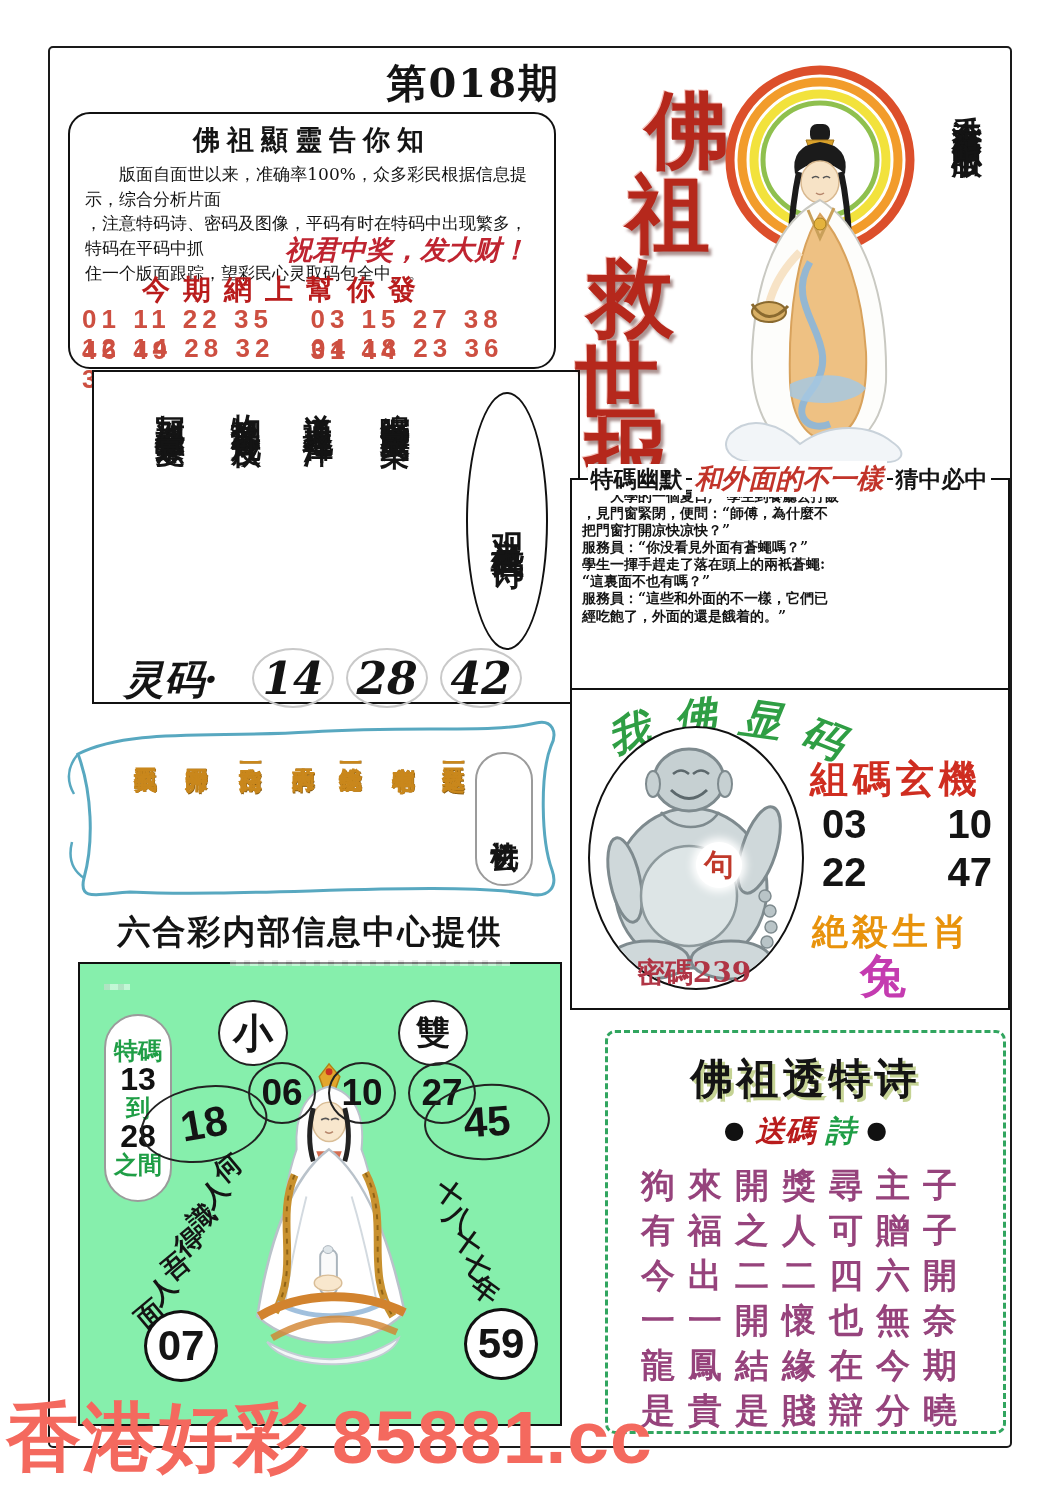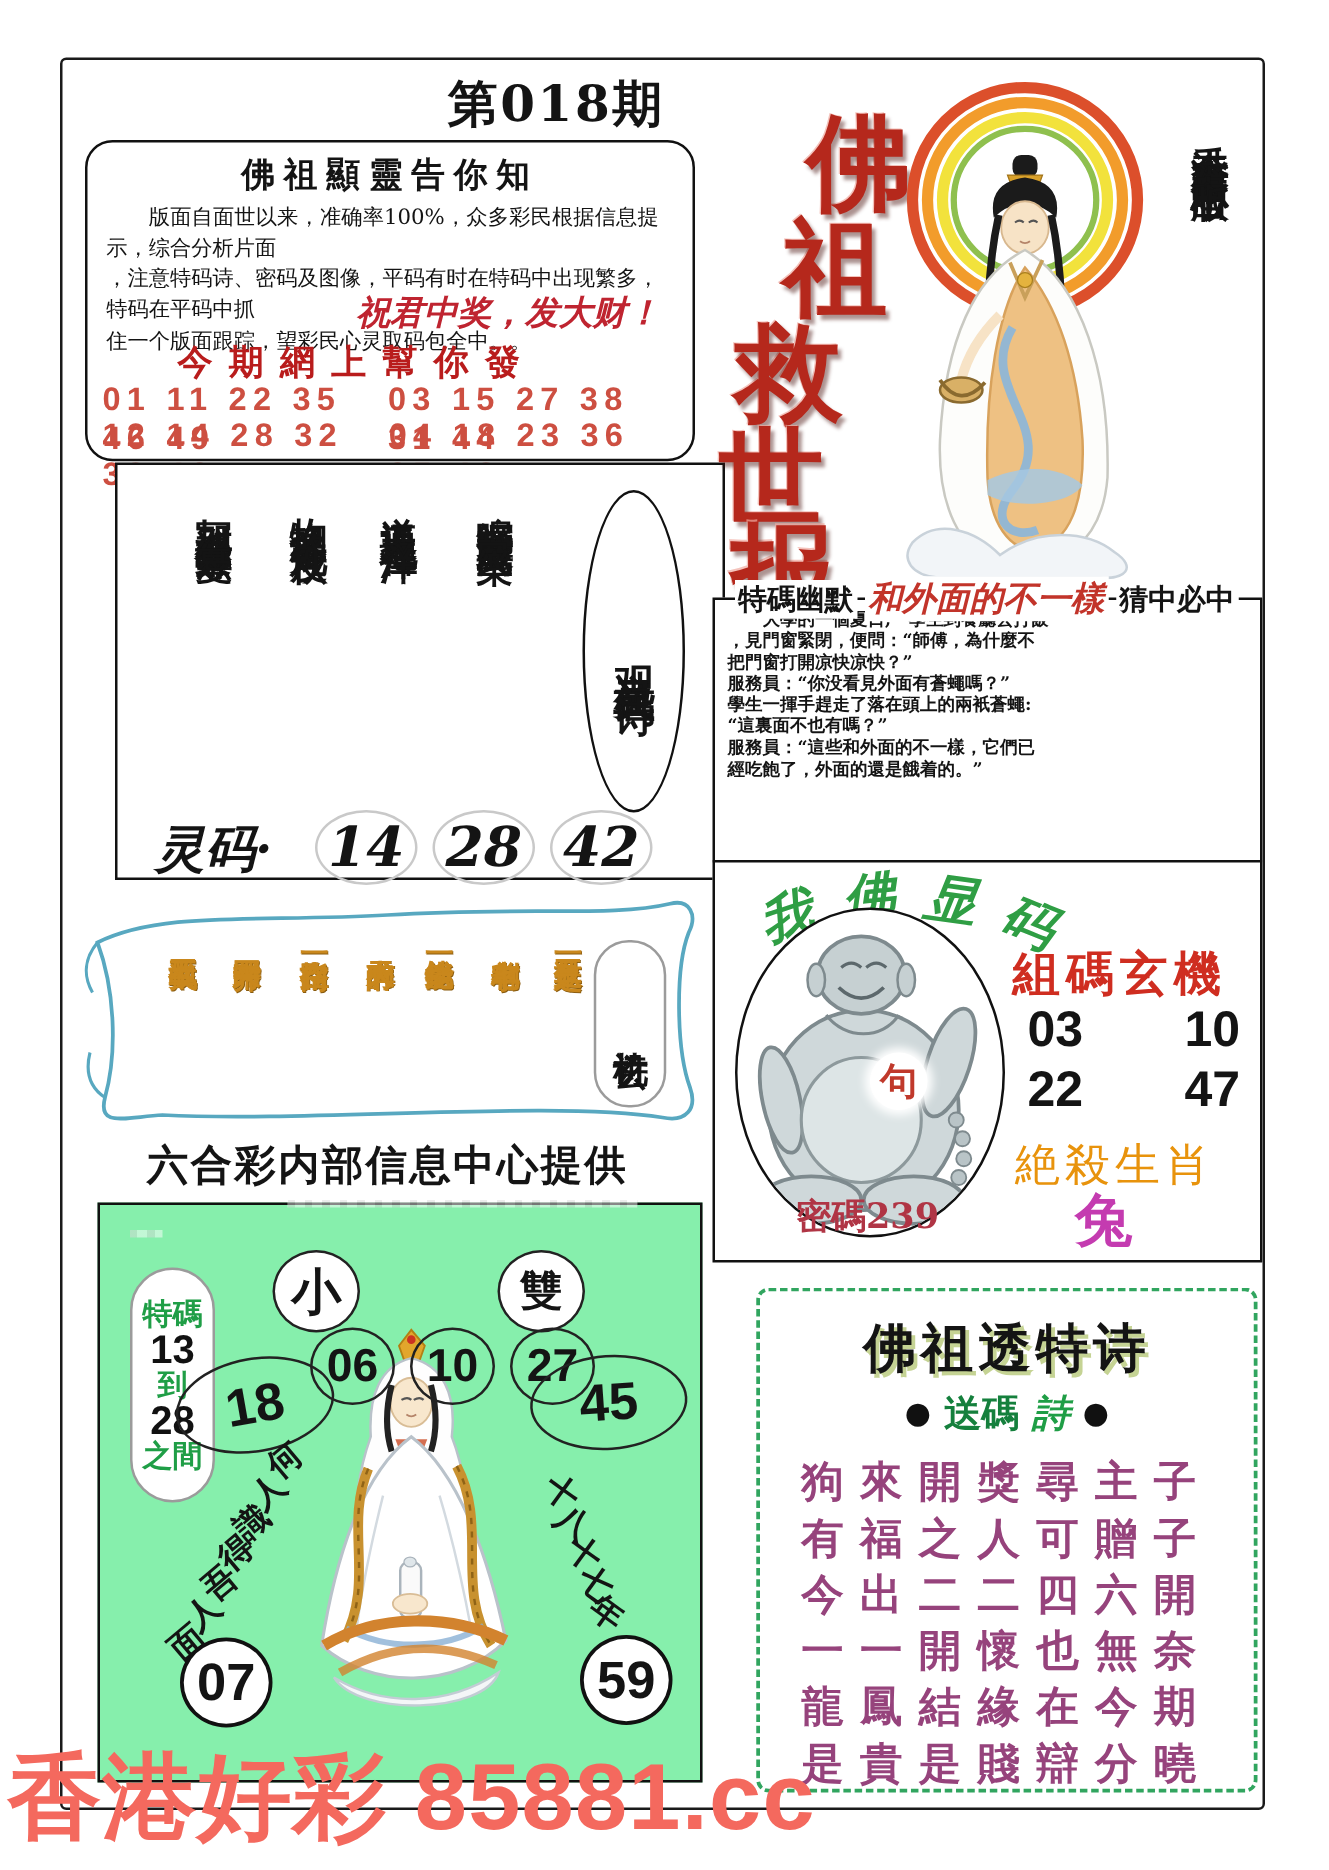--- a/index.html
+++ b/index.html
@@ -1,20 +1,20 @@
 <!DOCTYPE html>
 <html><head>
 <meta charset="utf-8">
 <style>
   html,body{margin:0;padding:0;background:#e9e9e9;}
   #page{position:relative;width:1063px;height:1496px;background:#ffffff;overflow:hidden;
         font-family:"DejaVu Serif","Liberation Serif",serif;color:#141414;}
   .abs{position:absolute;}
   .vtext{writing-mode:vertical-rl;text-orientation:upright;}
-  .center{text-align:center;}
+  .center{text-align:right;}
   .ring{border-radius:50%;display:flex;align-items:center;justify-content:center;background:#fff;}
   
   #outer-border{left:48px;top:46px;width:960px;height:1398px;border:2.5px solid #1a1a1a;border-radius:5px;}
   
   #issue{left:330px;top:56px;width:230px;font-size:40px;font-weight:800;letter-spacing:2px;}
   
   #notice{left:68px;top:112px;width:484px;height:253px;border:2.5px solid #111;border-radius:22px;background:#fff;}
   #notice .title{margin-top:8px;font-size:27px;font-weight:800;letter-spacing:7px;text-align:center;}
   #notice .body{margin:4px 27px 0 15px;font-size:17px;line-height:1.45;text-align:justify;}
   #notice .wish{position:absolute;top:118px;right:26px;font-size:27px;font-style:italic;font-weight:800;color:#bf2430;}
@@ -68,29 +68,29 @@
   .arcchar{position:absolute;color:#2f9e44;font-weight:800;font-style:italic;font-size:42px;}
   #bud .ellipse{position:absolute;left:16px;top:36px;width:212px;height:260px;border:2.5px solid #111;
                 border-radius:50%;overflow:hidden;background:#fff;}
   #seal{position:absolute;left:124px;top:152px;width:46px;height:46px;border-radius:50%;background:#fff;
         box-shadow:0 0 8px 4px #fff;display:flex;align-items:center;justify-content:center;
         color:#c0392b;font-size:30px;font-weight:800;}
   #password{position:absolute;left:52px;top:264px;width:140px;text-align:center;font-size:28px;font-weight:800;color:#b03545;}
   #grouptitle{position:absolute;left:238px;top:64px;font-size:38px;font-weight:800;color:#cf2d20;letter-spacing:5px;}
   .grouprow{position:absolute;left:250px;width:170px;display:flex;justify-content:space-between;
             font-size:40px;font-weight:800;font-family:"Liberation Sans",sans-serif;}
-  #killtitle{position:absolute;left:240px;top:218px;font-size:36px;font-weight:400;color:#e8930c;letter-spacing:4px;}
+  #killtitle{position:absolute;left:240px;top:218px;font-size:36px;font-weight:700;color:#e8930c;letter-spacing:4px;}
   #killzodiac{position:absolute;left:288px;top:256px;font-size:46px;font-weight:800;color:#c43bb0;}
   
   #tpoem{left:605px;top:1030px;width:395px;height:398px;border:3px dashed #31a55f;border-radius:10px;background:#fff;}
   #tpoem .title{margin-top:18px;text-align:center;font-size:42px;font-weight:900;letter-spacing:4px;
                 text-shadow:3px 3px 0 rgba(150,175,60,.55);}
   #tpoem .sub{position:absolute;top:78px;left:0;right:0;text-align:center;font-size:30px;font-weight:800;}
   #tpoem .sub .dot{color:#111;font-size:24px;vertical-align:3px;}
-  #tpoem .sub .r{color:#15803d;}
+  #tpoem .sub .r{color:#b91c1c;font-style:italic;}
   #tpoem .sub .g{color:#1f9e46;font-style:italic;}
   .prow{position:absolute;left:0;right:0;text-align:center;font-size:34px;font-weight:800;color:#96437c;letter-spacing:13px;}
   
   #watermark{left:6px;top:1388px;font-size:75px;font-weight:900;color:#f4695e;white-space:nowrap;z-index:40;
              font-family:"Liberation Sans","DejaVu Sans",sans-serif;letter-spacing:1px;}
 </style>
 </head>
 <body>
 
 <div id="page">

